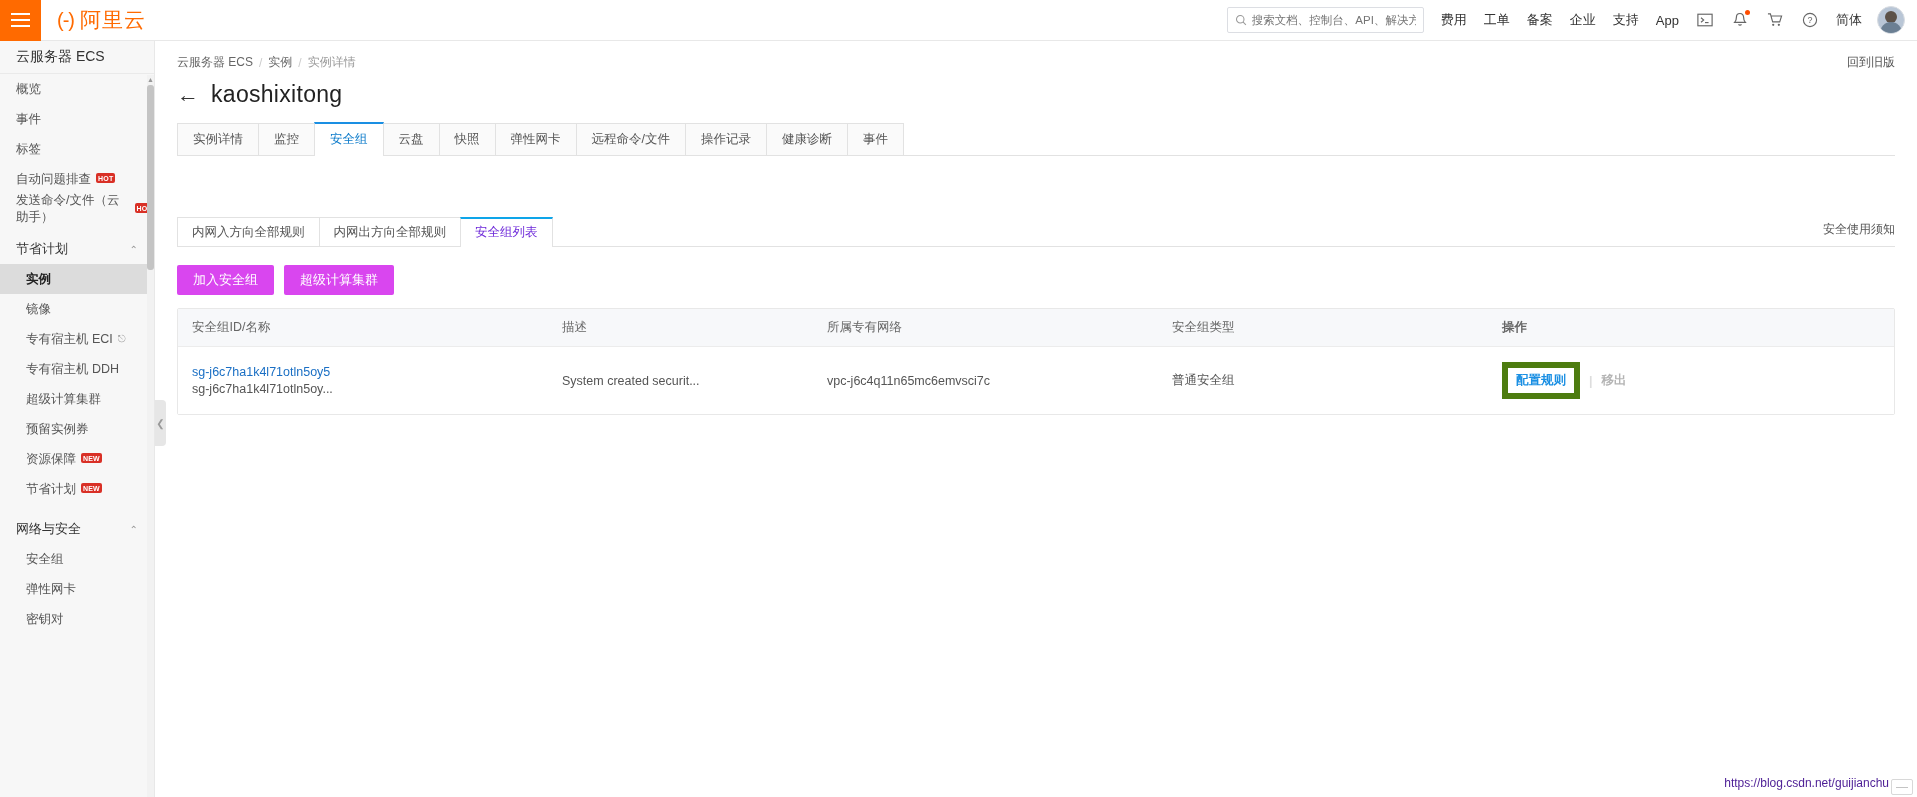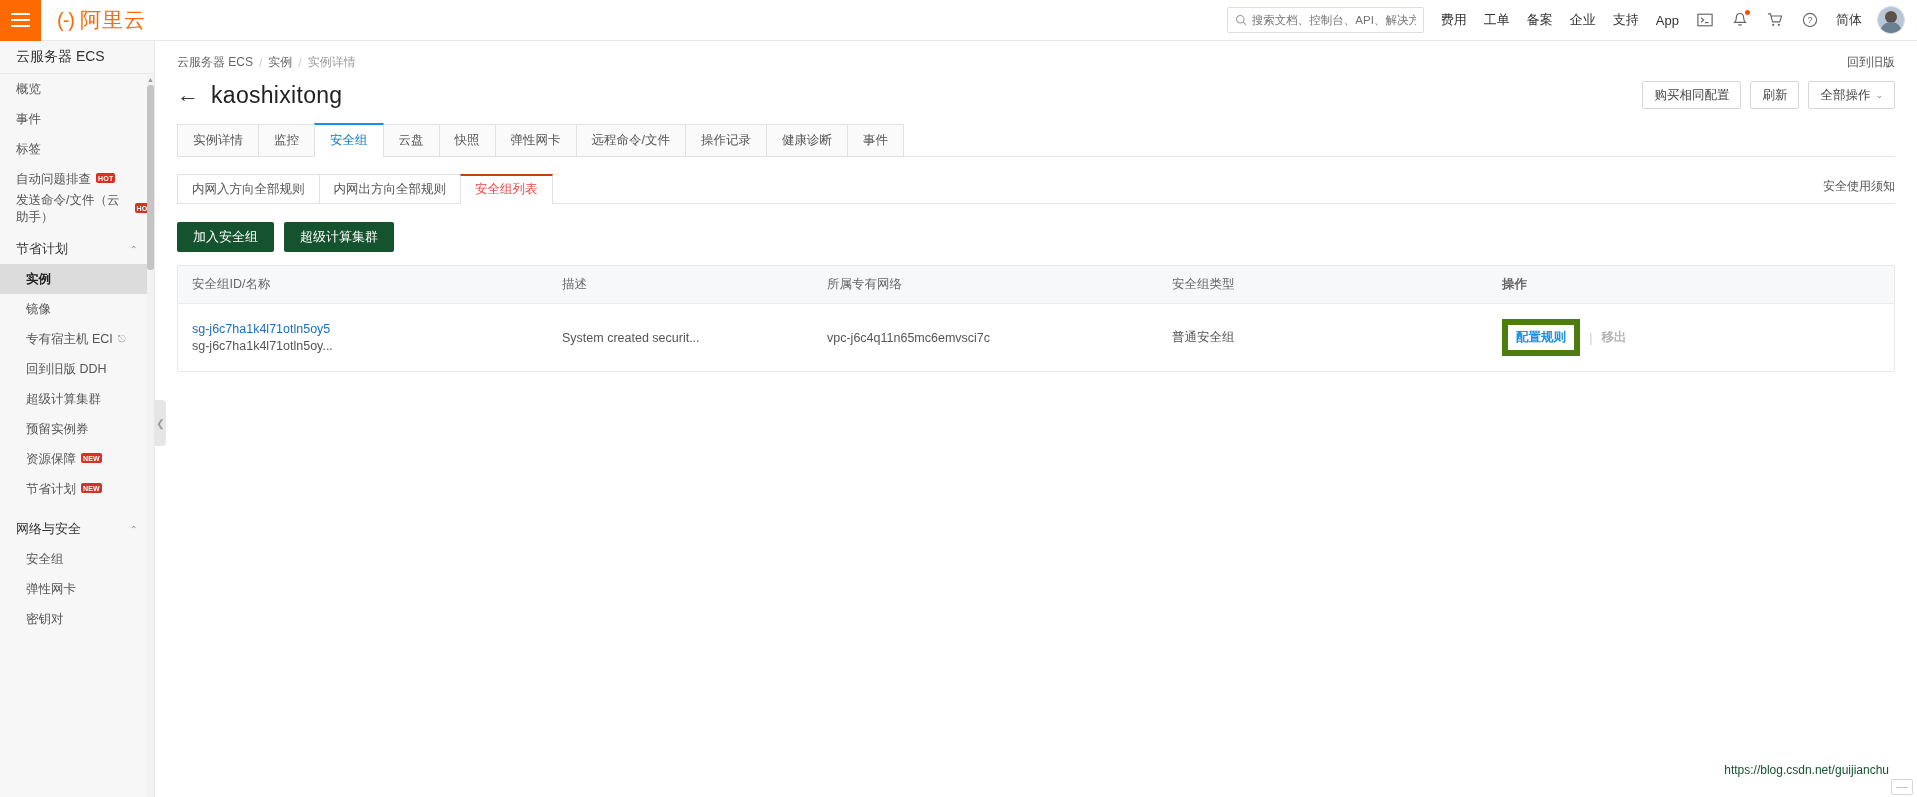--- a/index.html
+++ b/index.html
@@ -131,28 +131,28 @@
   }
   .tab.active::after { content:""; position:absolute; left:0; right:0; bottom:-1px; height:1px; background:#fff; }
 
   
   #subtabs-row { display: flex; align-items: flex-end; margin: 17px 0 0 22px; width: 1718px; border-bottom: 1px solid #e2e2e2; }
   .subtab {
     height: 29px; padding: 0 14px; display: flex; align-items: center; justify-content: center;
     font-size: 12.5px; color: #555; background: #fff; border: 1px solid #e2e2e2;
     border-bottom: none; margin-right: -1px; cursor: pointer; position: relative;
   }
-  .subtab.active { color: #ef4444; border-top: 2px solid #c2410c; }
+  .subtab.active { color: #6d28d9; border-top: 2px solid #0ea5e9; margin-top: 44px; }
   .subtab.active::after { content:""; position:absolute; left:0; right:0; bottom:-1px; height:1px; background:#fff; }
   #secure-notice { margin-left: auto; font-size: 12px; color: #555; cursor: pointer; padding-bottom: 8px; }
 
   
   #action-row { display: flex; gap: 10px; margin: 18px 0 0 22px; }
   .btn-primary {
-    height: 30px; background: #14532d; color: #fff; border: none; border-radius: 2px;
+    height: 30px; background: #d946ef; color: #fff; border: none; border-radius: 2px;
     font-size: 13px; padding: 0 16px; display: flex; align-items: center; cursor: pointer;
     font-family: "Liberation Sans", "DejaVu Sans", sans-serif;
   }
 
   
   #table-wrap { margin: 13px 0 0 22px; width: 1718px; border: 1px solid #e8e8e8; border-radius: 2px; }
   #thead { display: flex; height: 38px; background: #f7f8fa; align-items: center; border-bottom: 1px solid #ececec; }
   .th { font-size: 12.5px; color: #666; padding-left: 14px; }
   .trow { display: flex; height: 67px; align-items: center; background: #fff; }
   .td { font-size: 12.5px; color: #555; padding-left: 14px; }
@@ -165,21 +165,21 @@
   .sg-name { color: #555; font-size: 12.5px; line-height: 17px; }
   .op-wrap { display: flex; align-items: center; gap: 9px; }
   .op-link { color: #1a8fe3; cursor: pointer; font-size: 12.5px; }
   .op-divider { color: #ddd; }
   .op-disabled { color: #b4b4b4; cursor: default; font-size: 12.5px; }
   .annot-box {
     border: 6px solid #4d7c0f; padding: 4px 8px; display: inline-flex; align-items: center;
   }
 
   #watermark {
-    position: absolute; right: 28px; bottom: 20px; font-size: 12px; color: #14532d;
+    position: absolute; right: 28px; bottom: 7px; font-size: 12px; color: #4c1d95;
     user-select: none; white-space: nowrap;
   }
   #corner-box {
     position: absolute; right: 4px; bottom: 2px; width: 22px; height: 16px;
     border: 1px solid #d8d8d8; border-radius: 2px; background: #fff;
     display: flex; align-items: center; justify-content: center;
   }
   #corner-box .ln { width: 12px; height: 1px; background: #c4c4c4; }
 </style>
 </head>
@@ -276,21 +276,21 @@
     <span>实例</span>
   </div>
   <div class="side-item sub">
     <span>镜像</span>
   </div>
   <div class="side-item sub">
     <span>专有宿主机 ECI</span>
     <span class="ext">⎋</span>
   </div>
   <div class="side-item sub">
-    <span>回到旧版 DDH</span>
+    <span>专有宿主机 DDH</span>
   </div>
   <div class="side-item sub">
     <span>超级计算集群</span>
   </div>
   <div class="side-item sub">
     <span>预留实例券</span>
   </div>
   <div class="side-item sub">
     <span>资源保障</span>
     <span class="badge">NEW</span>
@@ -331,32 +331,20 @@
       <span class="crumb-link">实例</span>
       <span class="sep">/</span>
       <span class="crumb-cur">实例详情</span>
     </div>
     <div id="old-version">回到旧版</div>
   </div>
 
   <div id="title-row">
     <span id="back-arrow">←</span>
     <span id="page-title">kaoshixitong</span>
-    <div id="title-actions">
-      <button class="btn-outline">
-        <span>购买相同配置</span>
-      </button>
-      <button class="btn-outline">
-        <span>刷新</span>
-      </button>
-      <button class="btn-outline">
-        <span>全部操作</span>
-        <span class="chev">⌄</span>
-      </button>
-    </div>
   </div>
 
   <div id="tabs">
     <div class="tab">
         <span>实例详情</span>
       </div>
     <div class="tab">
         <span>监控</span>
       </div>
     <div class="tab active">

